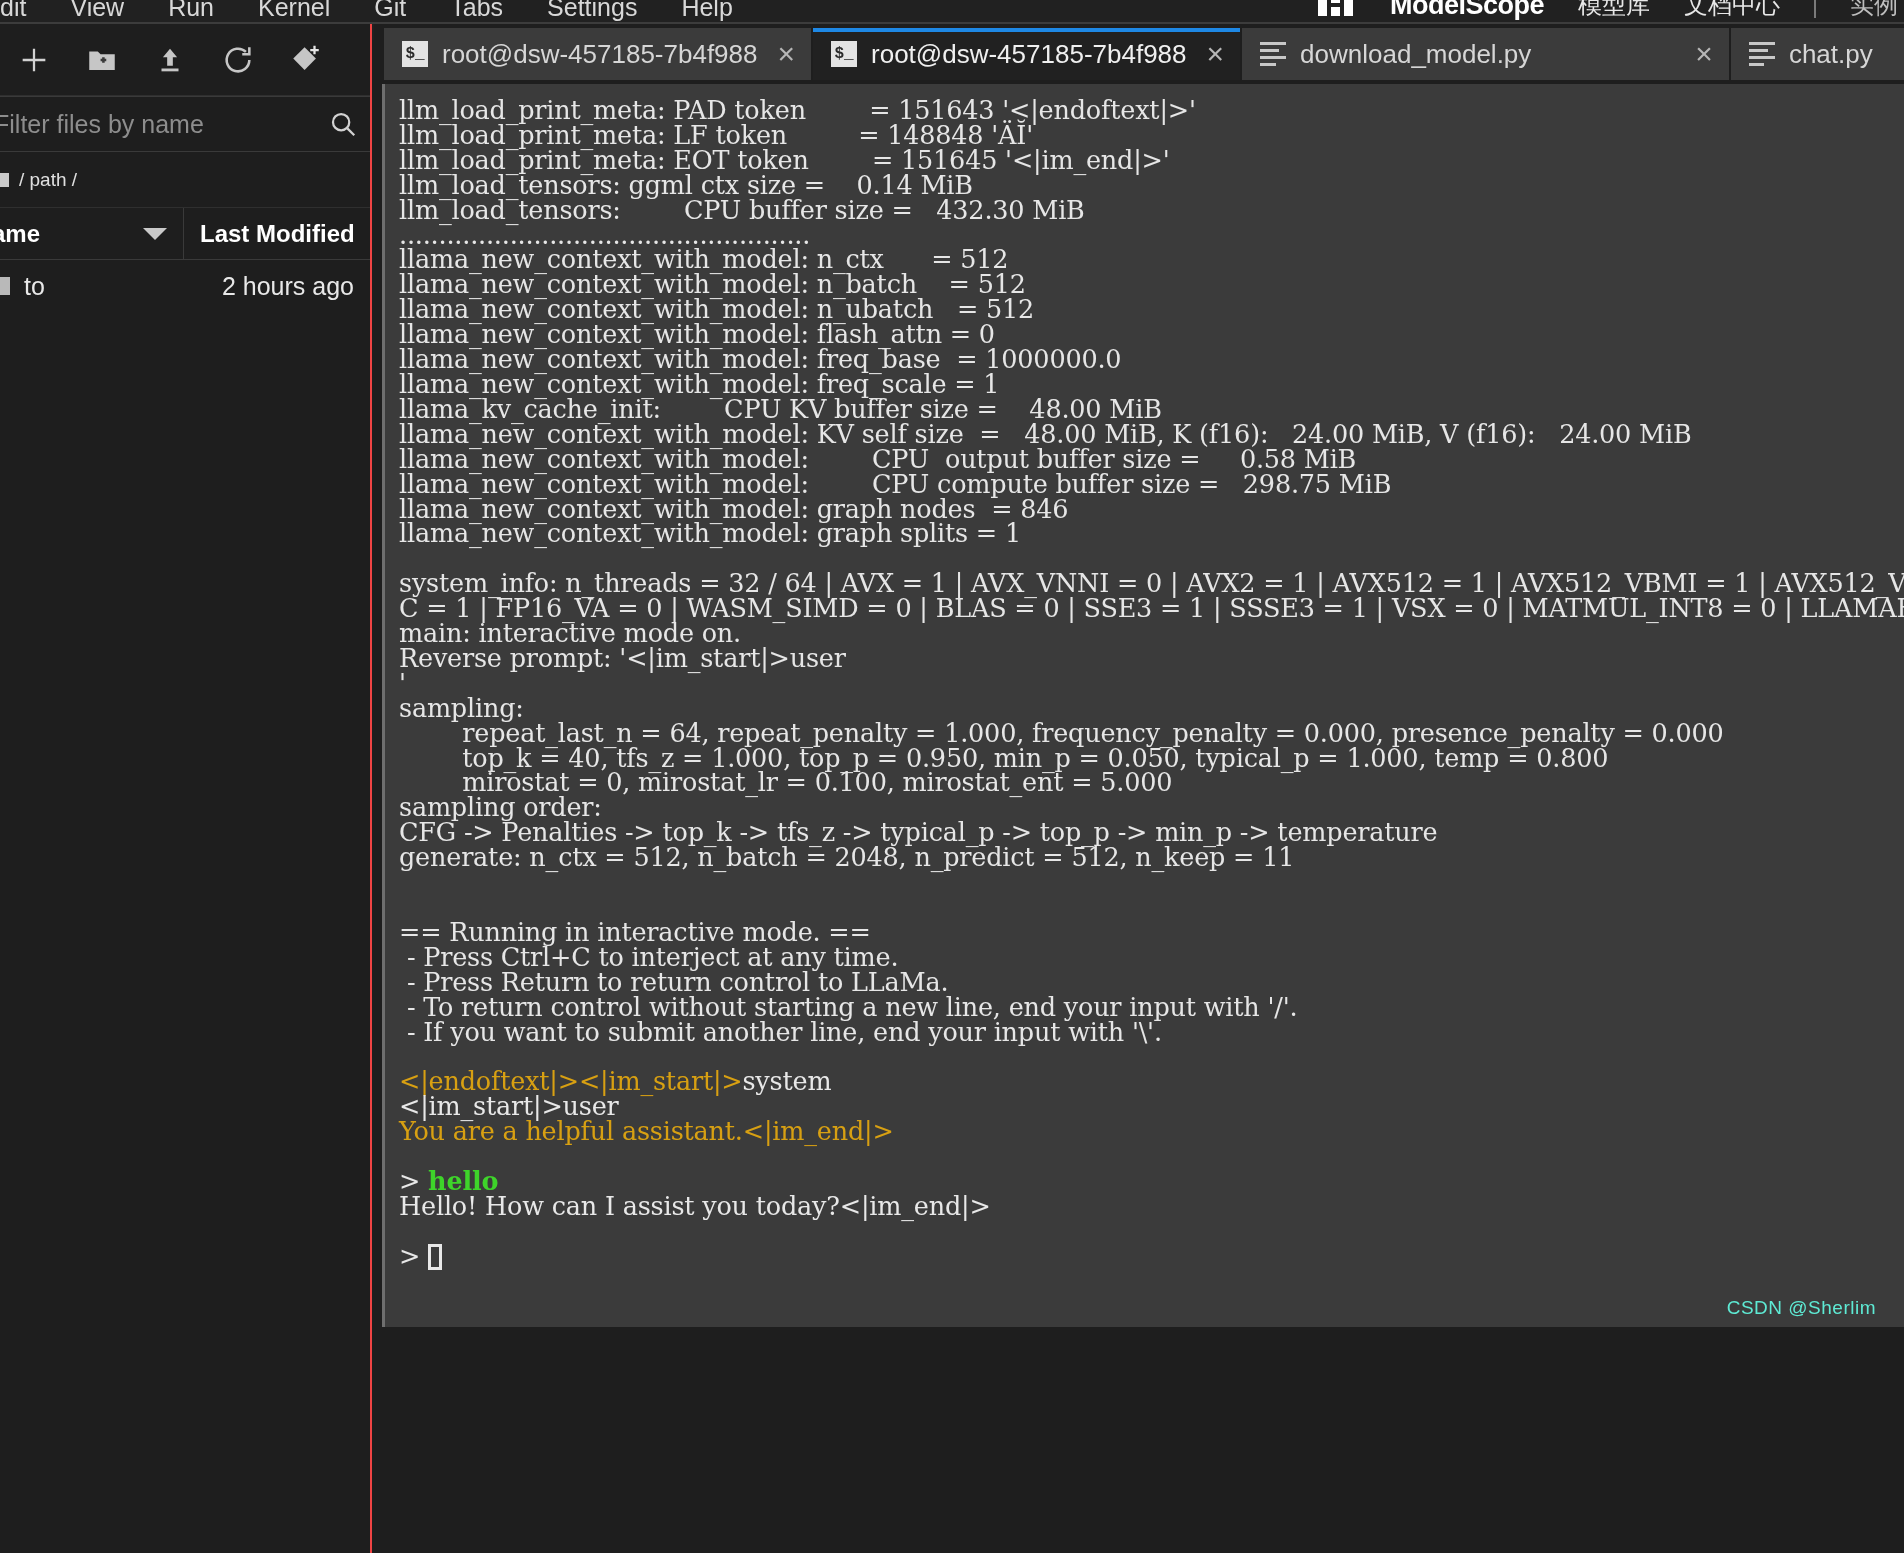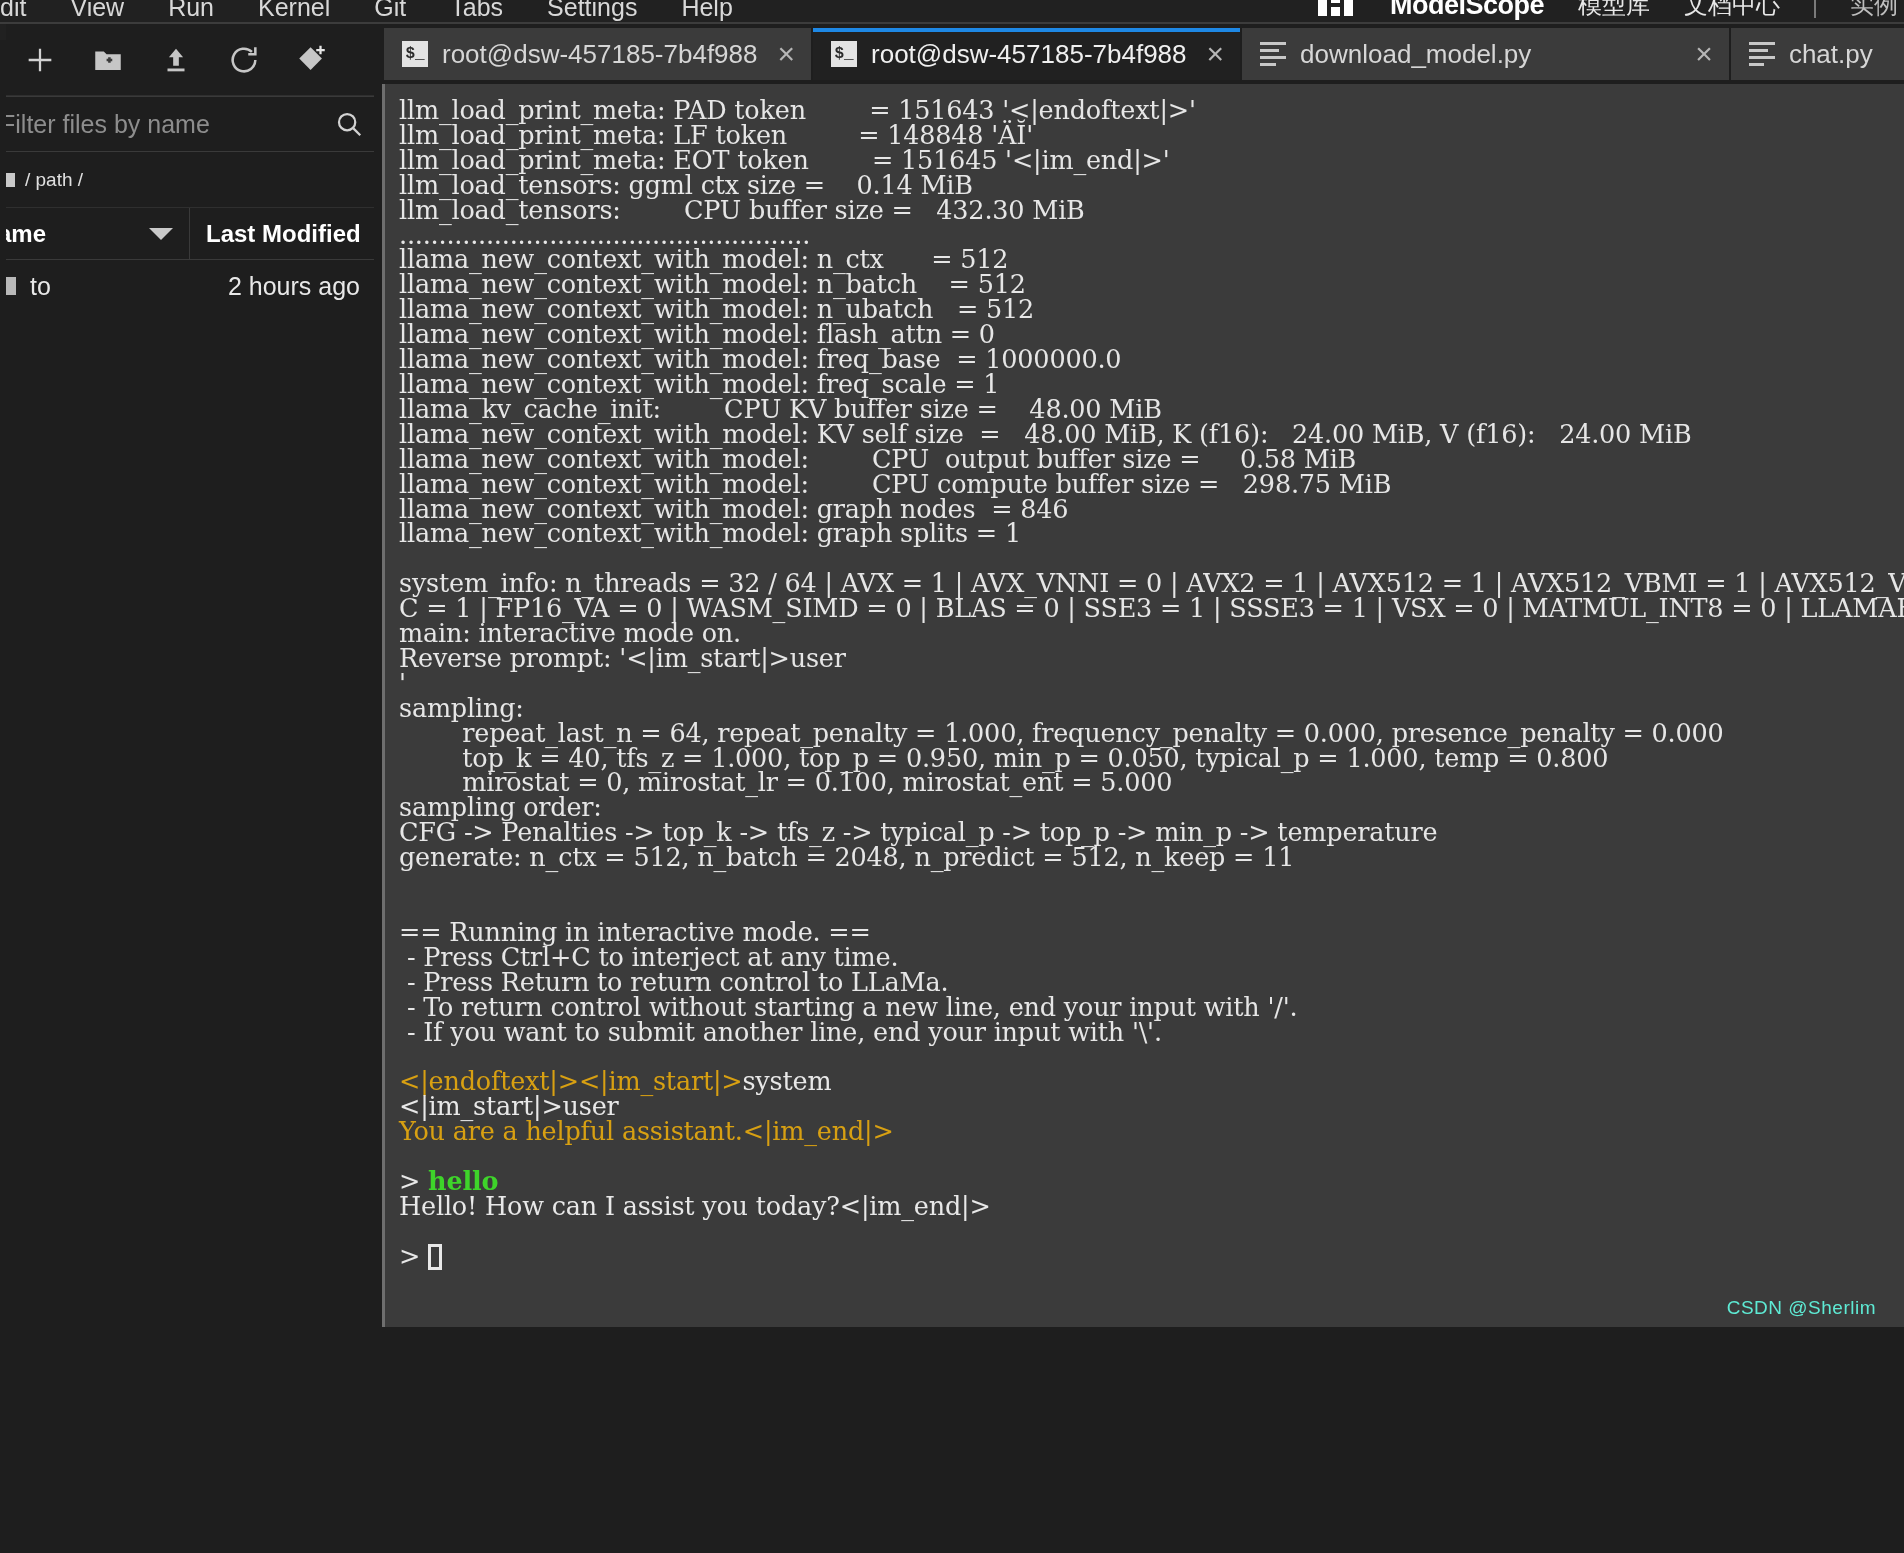--- a/index.html
+++ b/index.html
@@ -102,23 +102,22 @@
     background: #3c3c3c;
   }
 
   
   .sidebar {
     position: absolute;
     left: 0; top: 24px;
     width: 372px;
     height: 1529px;
     background: #1e1e1e;
-    border-right: 2px solid #eab308;
+    border-right: 2px solid #ef4444;
     overflow: hidden;
-    margin-left: 6px;
   }
   .fb-toolbar {
     position: relative;
     height: 72px;
     border-bottom: 1px solid #2f2f2f;
     display: flex;
     align-items: center;
     padding-left: 0px;
   }
   .fb-btn {

